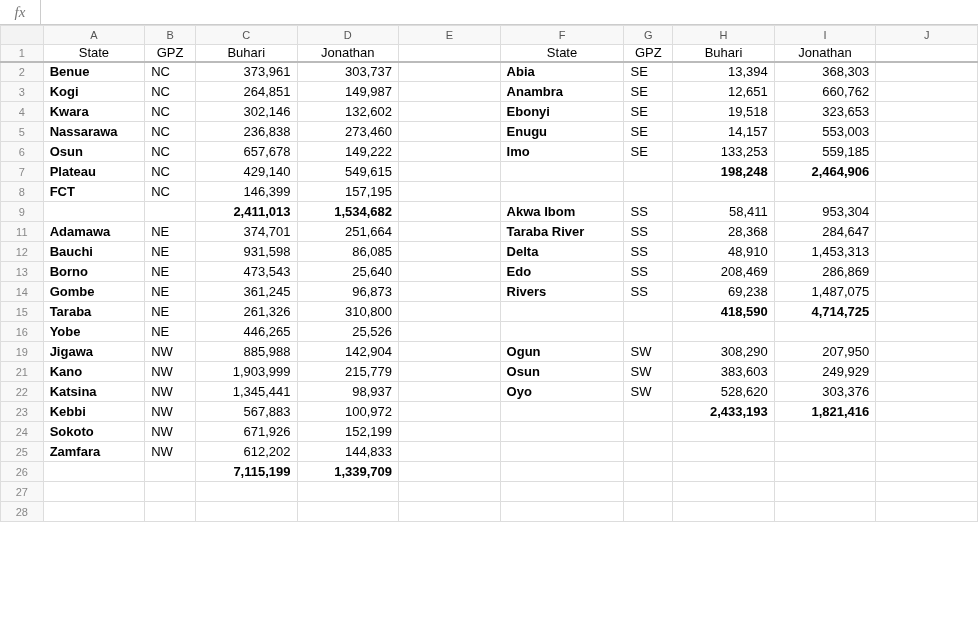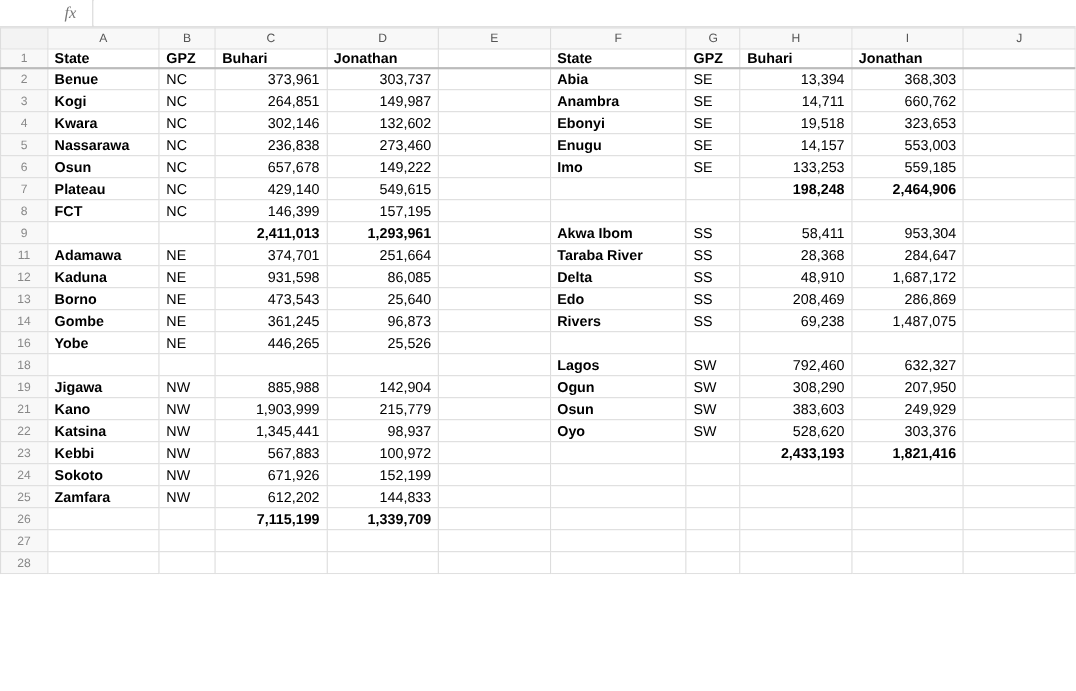--- a/index.html
+++ b/index.html
@@ -11,21 +11,20 @@
     overflow: hidden;
     width: 978px;
     height: 628px;
   }
   .formula-bar {
     display: flex;
     align-items: center;
     height: 24px;
     border-bottom: 1px solid #ccc;
     background: #fff;
-    padding-left: 44px;
   }
   .fx-label {
     width: 40px;
     text-align: center;
     font-style: italic;
     font-family: "Times New Roman", serif;
     color: #777;
     font-size: 15px;
     border-right: 1px solid #ccc;
     line-height: 24px;
@@ -71,21 +70,21 @@
     font-size: 11px;
     width: 42px;
   }
   td.cell {
     height: 20px;
     font-size: 13px;
     color: #000;
   }
   td.num { text-align: right; }
   td.txt { text-align: left; }
-  tr.header-row td.cell { font-weight: bold; height: 17px; }
+  tr.header-row td.cell { font-weight: normal; height: 17px; text-align: center; }
   tr.header-row { border-bottom: 2px solid #bbb; }
   .bold { font-weight: bold; }
   .corner {
     background: #f3f3f3;
   }
   .colA { width: 100px; }
   .colB { width: 50px; }
   .colC { width: 100px; }
   .colD { width: 100px; }
   .colE { width: 100px; }
@@ -162,21 +161,21 @@
         </tr>
         <tr class="">
           <td class="row-hdr">3</td>
           <td class="cell txt bold">Kogi</td>
           <td class="cell txt">NC</td>
           <td class="cell num">264,851</td>
           <td class="cell num">149,987</td>
           <td class="cell txt"></td>
           <td class="cell txt bold">Anambra</td>
           <td class="cell txt">SE</td>
-          <td class="cell num">14,711</td>
+          <td class="cell num">12,651</td>
           <td class="cell num">660,762</td>
           <td class="cell txt"></td>
         </tr>
         <tr class="">
           <td class="row-hdr">4</td>
           <td class="cell txt bold">Kwara</td>
           <td class="cell txt">NC</td>
           <td class="cell num">302,146</td>
           <td class="cell num">132,602</td>
           <td class="cell txt"></td>
@@ -236,21 +235,21 @@
           <td class="cell txt"></td>
           <td class="cell txt"></td>
           <td class="cell txt"></td>
           <td class="cell txt"></td>
         </tr>
         <tr class="">
           <td class="row-hdr">9</td>
           <td class="cell txt"></td>
           <td class="cell txt"></td>
           <td class="cell num bold">2,411,013</td>
-          <td class="cell num bold">1,293,961</td>
+          <td class="cell num bold">1,534,682</td>
           <td class="cell txt"></td>
           <td class="cell txt bold">Akwa Ibom</td>
           <td class="cell txt">SS</td>
           <td class="cell num">58,411</td>
           <td class="cell num">953,304</td>
           <td class="cell txt"></td>
         </tr>
         <tr class="">
           <td class="row-hdr">11</td>
           <td class="cell txt bold">Adamawa</td>
@@ -259,29 +258,29 @@
           <td class="cell num">251,664</td>
           <td class="cell txt"></td>
           <td class="cell txt bold">Taraba River</td>
           <td class="cell txt">SS</td>
           <td class="cell num">28,368</td>
           <td class="cell num">284,647</td>
           <td class="cell txt"></td>
         </tr>
         <tr class="">
           <td class="row-hdr">12</td>
-          <td class="cell txt bold">Kaduna</td>
+          <td class="cell txt bold">Bauchi</td>
           <td class="cell txt">NE</td>
           <td class="cell num">931,598</td>
           <td class="cell num">86,085</td>
           <td class="cell txt"></td>
           <td class="cell txt bold">Delta</td>
           <td class="cell txt">SS</td>
           <td class="cell num">48,910</td>
-          <td class="cell num">1,687,172</td>
+          <td class="cell num">1,453,313</td>
           <td class="cell txt"></td>
         </tr>
         <tr class="">
           <td class="row-hdr">13</td>
           <td class="cell txt bold">Borno</td>
           <td class="cell txt">NE</td>
           <td class="cell num">473,543</td>
           <td class="cell num">25,640</td>
           <td class="cell txt"></td>
           <td class="cell txt bold">Edo</td>
@@ -297,43 +296,43 @@
           <td class="cell num">361,245</td>
           <td class="cell num">96,873</td>
           <td class="cell txt"></td>
           <td class="cell txt bold">Rivers</td>
           <td class="cell txt">SS</td>
           <td class="cell num">69,238</td>
           <td class="cell num">1,487,075</td>
           <td class="cell txt"></td>
         </tr>
         <tr class="">
+          <td class="row-hdr">15</td>
+          <td class="cell txt bold">Taraba</td>
+          <td class="cell txt">NE</td>
+          <td class="cell num">261,326</td>
+          <td class="cell num">310,800</td>
+          <td class="cell txt"></td>
+          <td class="cell txt"></td>
+          <td class="cell txt"></td>
+          <td class="cell num bold">418,590</td>
+          <td class="cell num bold">4,714,725</td>
+          <td class="cell txt"></td>
+        </tr>
+        <tr class="">
           <td class="row-hdr">16</td>
           <td class="cell txt bold">Yobe</td>
           <td class="cell txt">NE</td>
           <td class="cell num">446,265</td>
           <td class="cell num">25,526</td>
           <td class="cell txt"></td>
           <td class="cell txt"></td>
           <td class="cell txt"></td>
           <td class="cell txt"></td>
           <td class="cell txt"></td>
-          <td class="cell txt"></td>
-        </tr>
-        <tr class="">
-          <td class="row-hdr">18</td>
-          <td class="cell txt"></td>
-          <td class="cell txt"></td>
-          <td class="cell txt"></td>
-          <td class="cell txt"></td>
-          <td class="cell txt"></td>
-          <td class="cell txt bold">Lagos</td>
-          <td class="cell txt">SW</td>
-          <td class="cell num">792,460</td>
-          <td class="cell num">632,327</td>
           <td class="cell txt"></td>
         </tr>
         <tr class="">
           <td class="row-hdr">19</td>
           <td class="cell txt bold">Jigawa</td>
           <td class="cell txt">NW</td>
           <td class="cell num">885,988</td>
           <td class="cell num">142,904</td>
           <td class="cell txt"></td>
           <td class="cell txt bold">Ogun</td>

